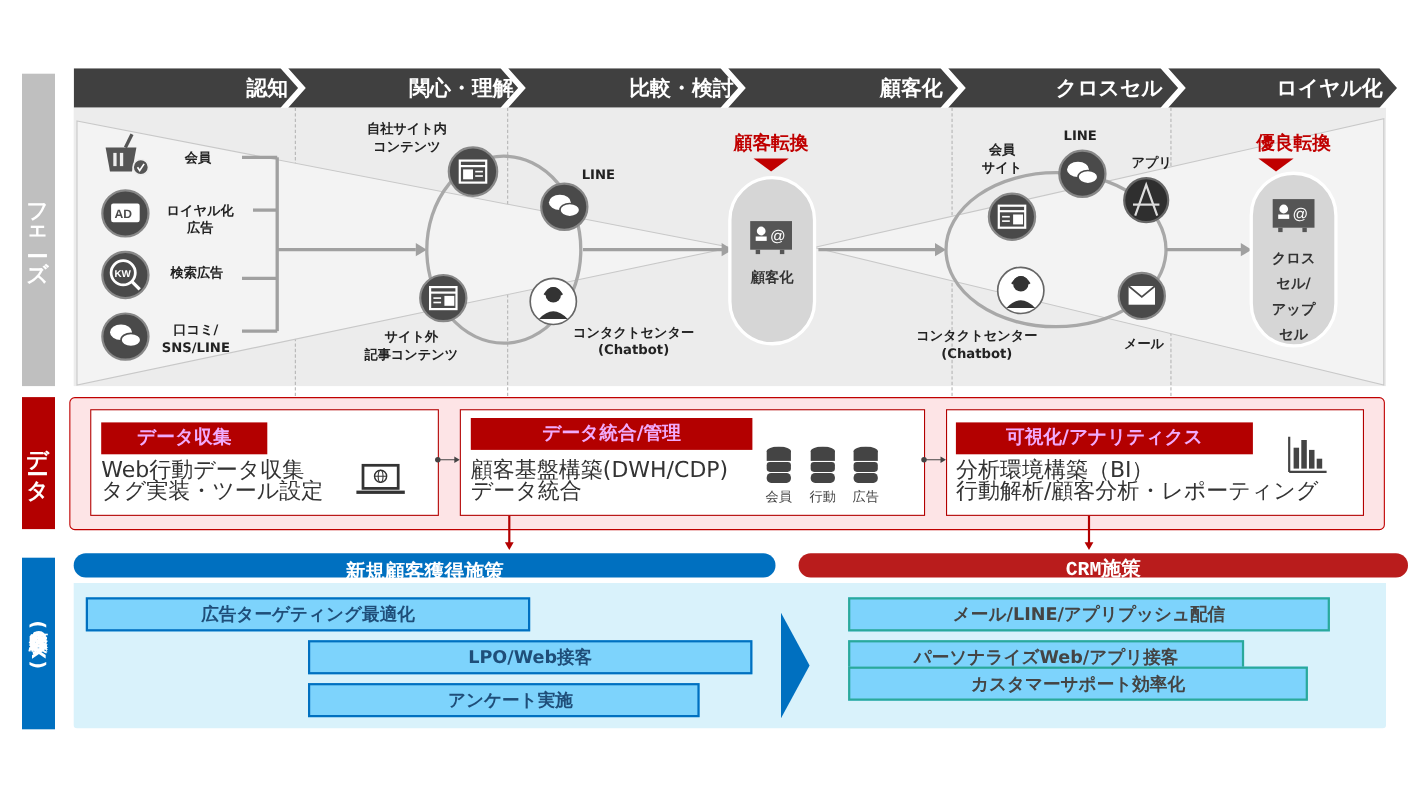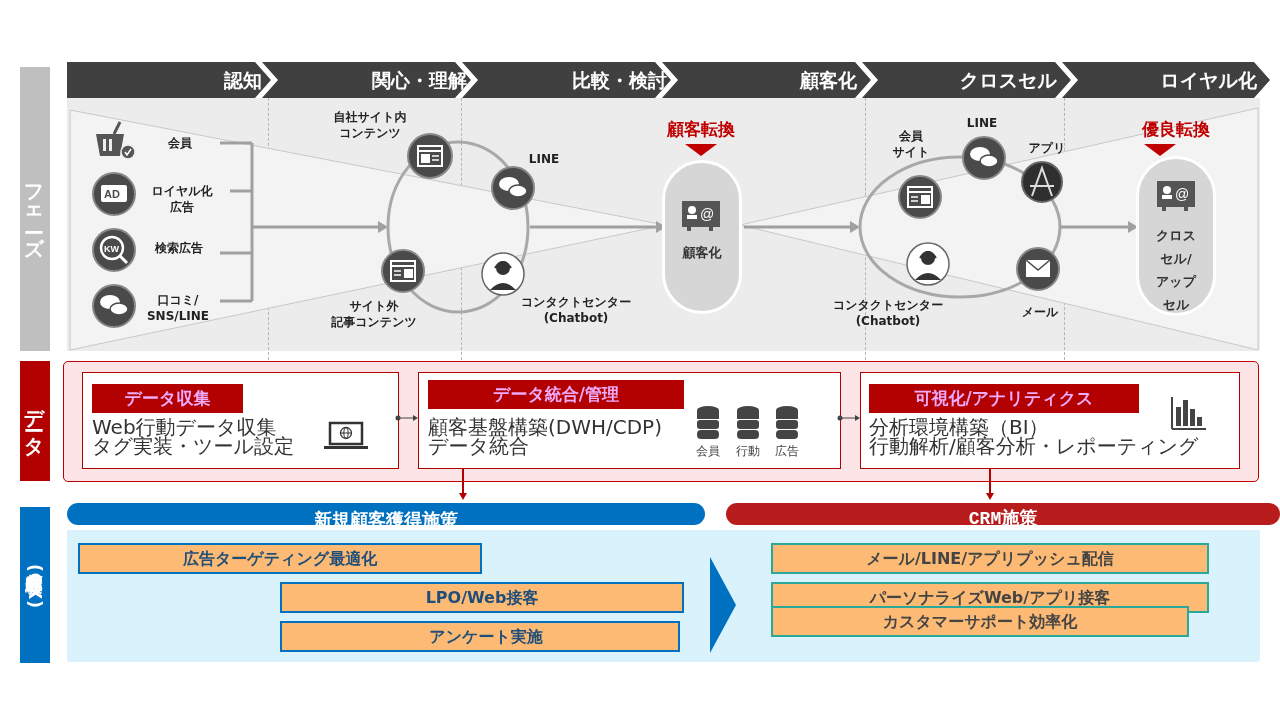--- a/index.html
+++ b/index.html
@@ -25,21 +25,21 @@
   .pill-txt { position: absolute; font-size: 13px; color: #333; text-align: center; line-height: 22px; font-weight: bold; }
 
   #data-area { position: absolute; left: 63px; top: 361px; width: 1196px; height: 121px; background: #fde4e6; border: 1px solid #c00000; border-radius: 5px; }
   .data-box { position: absolute; top: 372px; height: 97px; background: #fff; border: 1px solid #b30000; }
   .data-head { position: absolute; height: 29px; line-height: 29px; background: #b30000; color: #f0abfc; font-weight: bold; font-size: 17px; text-align: center; }
   .data-txt { position: absolute; font-size: 20px; color: #333; line-height: 19px; white-space: nowrap; }
   .db-label { position: absolute; font-size: 12px; color: #444; width: 40px; text-align: center; }
 
   #cx-area { position: absolute; left: 67px; top: 530px; width: 1193px; height: 132px; background: #d9f2fb; border-radius: 0 0 3px 3px; }
   .cx-head { position: absolute; top: 503px; height: 22px; line-height: 33px; color: #fff; font-weight: bold; font-size: 18px; text-align: center; border-radius: 17px; }
-  .cx-item { position: absolute; height: 31px; line-height: 28px; background: #fdba74; font-weight: bold; font-size: 16px; text-align: center; }
+  .cx-item { position: absolute; height: 31px; line-height: 28px; background: #7dd3fc; font-weight: bold; font-size: 16px; text-align: center; }
   .cx-blue { border: 2px solid #0070c0; color: #1f4e79; }
   .cx-teal { border: 2px solid #2aa99b; color: #444; }
 </style>
 </head>
 <body>
 
 <div class="side-label phase-side">フェーズ</div>
 <div class="side-label data-side">データ</div>
 <div class="side-label cx-side">顧客体験(CX)</div>
 
@@ -320,21 +320,21 @@
   <line x1="990" y1="469" x2="990" y2="494" stroke="#b30000" stroke-width="2"></line>
   <polygon points="986,493 994,493 990,500" fill="#b30000"></polygon>
 </svg>
 
 <div id="cx-area"></div>
 <div class="cx-head" style="left:67px;width:638px;background:#0070c0;">新規顧客獲得施策</div>
 <div class="cx-head" style="left:726px;width:554px;background:#b91c1c;font-family:Liberation Mono, monospace;">CRM施策</div>
 
 <div class="cx-item cx-blue" style="left:78px;top:543px;width:404px;">広告ターゲティング最適化</div>
 <div class="cx-item cx-blue" style="left:280px;top:582px;width:404px;">LPO/Web接客</div>
-<div class="cx-item cx-blue" style="left:280px;top:621px;width:400px;padding-left:12px;">アンケート実施</div>
+<div class="cx-item cx-blue" style="left:280px;top:621px;width:356px;padding-left:12px;">アンケート実施</div>
 
 <svg class="abs" style="left:708px;top:555px;" width="30" height="100">
   <polygon points="2,2 28,50 2,98" fill="#0070c0"></polygon>
 </svg>
 
 <div class="cx-item cx-teal" style="left:771px;top:543px;width:438px;">メール/LINE/アプリプッシュ配信</div>
-<div class="cx-item cx-teal" style="left:771px;top:582px;width:438px;">パーソナライズWeb/アプリ接客</div>
+<div class="cx-item cx-teal" style="left:771px;top:582px;width:360px;">パーソナライズWeb/アプリ接客</div>
 <div class="cx-item cx-teal" style="left:771px;top:606px;width:418px;">カスタマーサポート効率化</div>
 
 </body></html>

